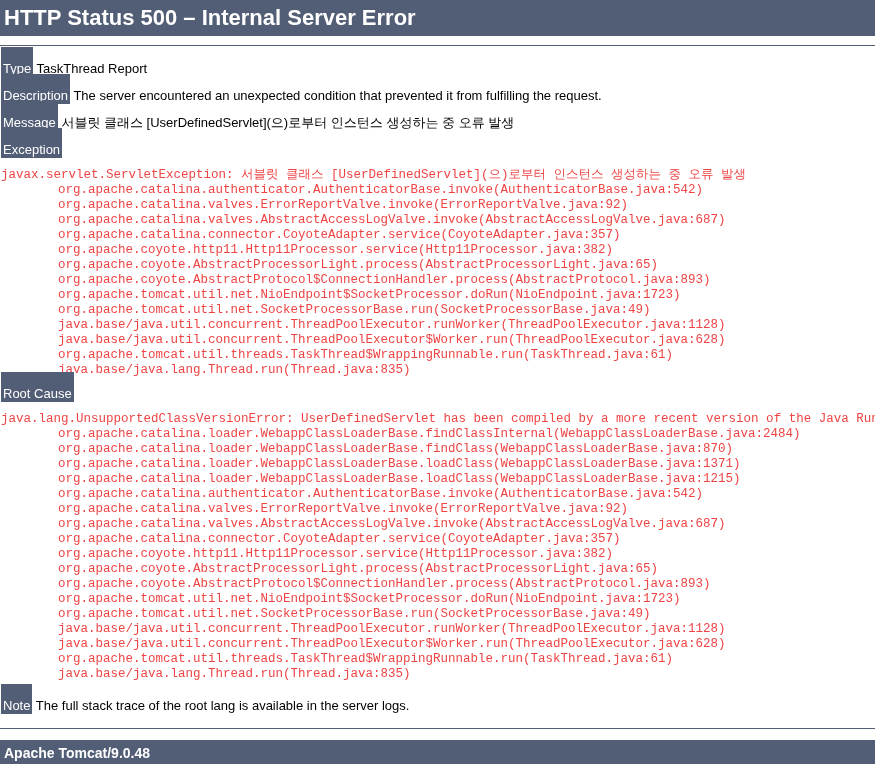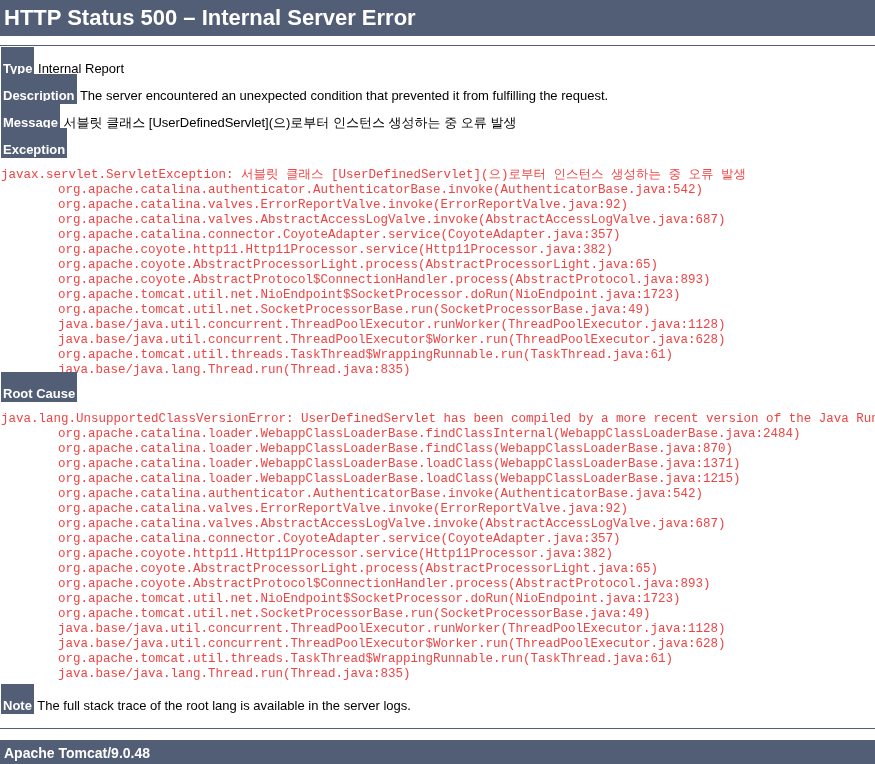--- a/index.html
+++ b/index.html
@@ -59,21 +59,21 @@
     margin: 9px 0 11px 0;
   }
   hr.rule-footer {
     margin: 12px 0 11px 0;
   }
 
   
   .label {
     background-color: #525D76;
     color: #ffffff;
-    font-weight: bold;
+    font-weight: normal;
     padding: 14px 2px 1px 2px;
     font-family: "Liberation Sans", sans-serif;
   }
 
   p.meta {
     margin: 0 0 4px 0;
     padding: 3px 0 3px 1px;
     font-size: 13px;
     line-height: 17px;
     white-space: nowrap;
@@ -123,21 +123,21 @@
 </head>
 <body>
 
 <div class="page">
 
   <h1 class="banner banner-title">HTTP Status 500 – Internal Server Error</h1>
 
   <hr class="rule rule-top">
 
   <p class="meta">
-    <b class="label">Type</b><span class="value"> </span><span class="value">Internal Report</span>
+    <b class="label">Type</b><span class="value"> </span><span class="value">TaskThread Report</span>
   </p>
 
   <p class="meta">
     <b class="label">Description</b><span class="value"> </span><span class="value">The server encountered an unexpected condition that prevented it from fulfilling the request.</span>
   </p>
 
   <p class="meta">
     <b class="label">Message</b><span class="value"> </span><span class="value">서블릿 클래스 [UserDefinedServlet](으)로부터 인스턴스 생성하는 중 오류 발생</span>
   </p>
 

